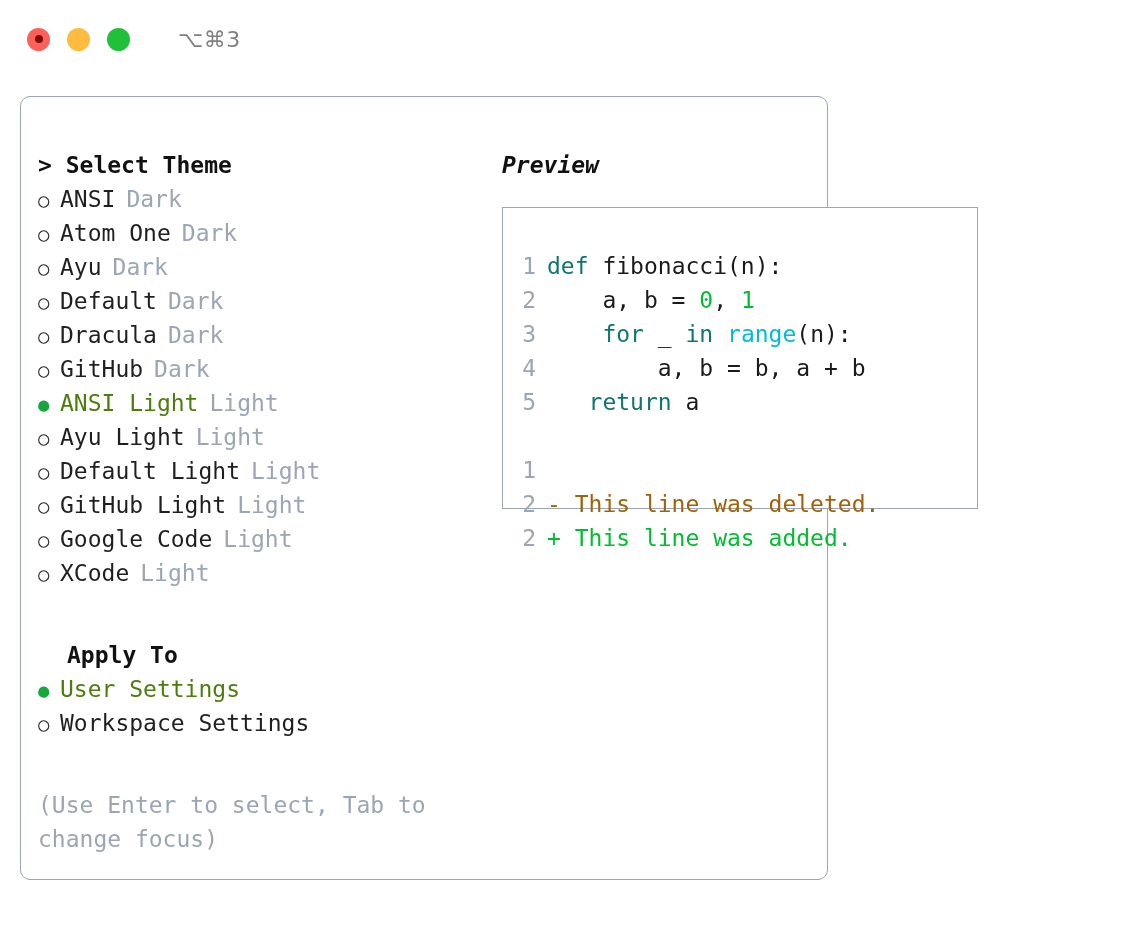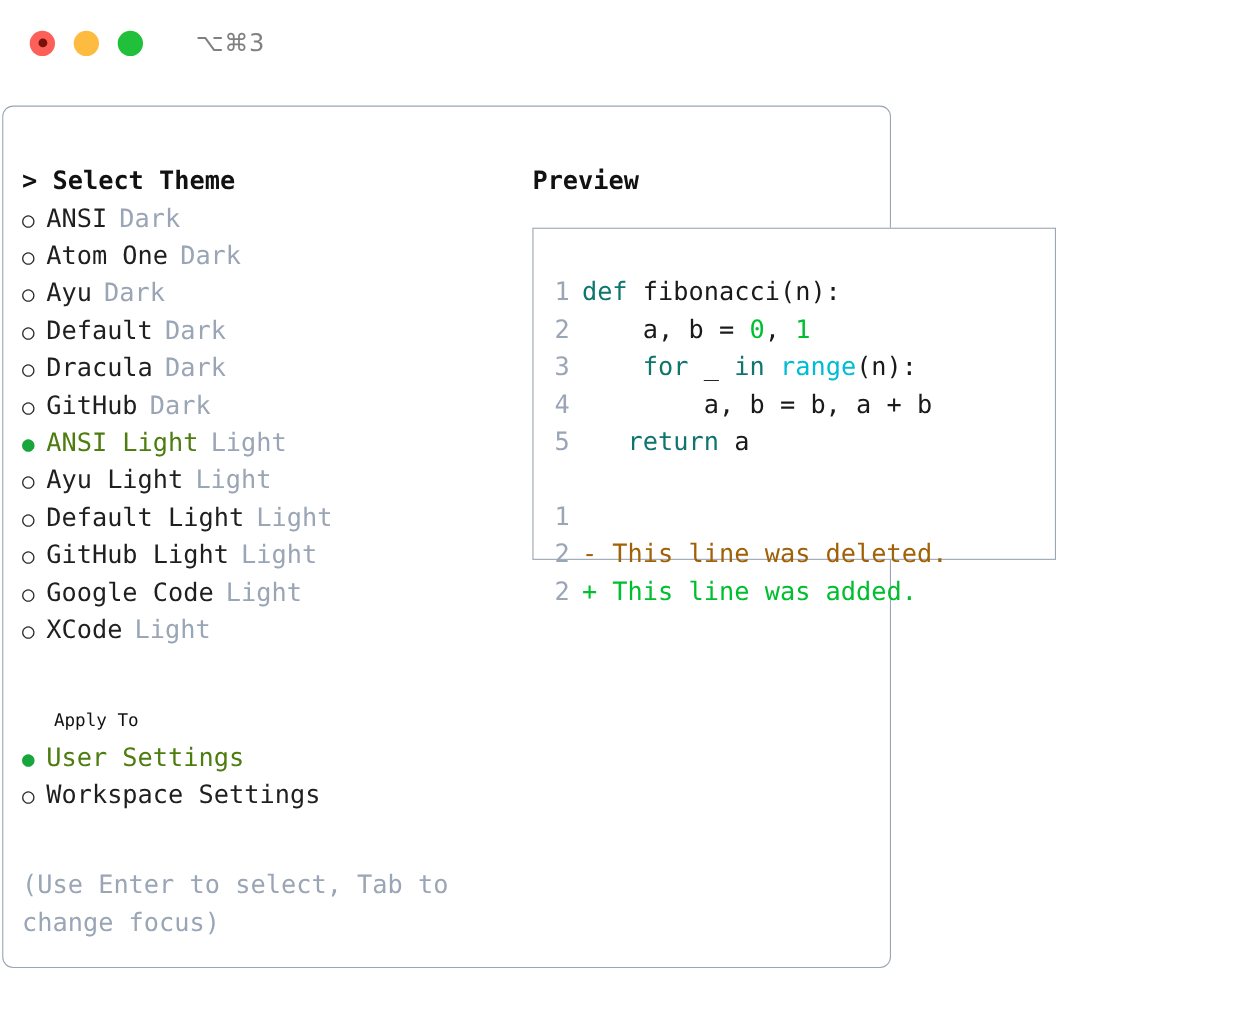--- a/index.html
+++ b/index.html
@@ -61,21 +61,21 @@
     margin-left: 48px;
     font-size: 22px;
     color: #808080;
     letter-spacing: 0.5px;
     font-family: "DejaVu Sans", "Liberation Sans", sans-serif;
   }
 
   
   .panel {
     position: absolute;
-    left: 2px;
+    left: 20px;
     top: 96px;
     width: 808px;
     height: 784px;
     border: 1.5px solid #9aa5b5;
     border-radius: 10px;
     box-sizing: border-box;
     background: #ffffff;
   }
 
   .columns {
@@ -121,25 +121,26 @@
   .opt-label { color: #1f1f1f; }
   .opt-row.selected .opt-label { color: #4d7c0f; }
   .opt-badge {
     color: #9aa5b5;
     padding-left: 11px;
   }
 
   .section-gap { height: 48px; }
 
   .apply-heading {
-    font-size: 16px;
+    font-size: 23px;
     color: #111111;
     line-height: 34px;
     padding-left: 29px;
     white-space: pre;
+    font-weight: bold;
   }
 
   .hint {
     margin-top: 48px;
     font-size: 23px;
     line-height: 34px;
     color: #9aa5b5;
     width: 408px;
     white-space: pre-wrap;
   }
@@ -149,20 +150,21 @@
     position: absolute;
     left: 481px;
     top: 51px;
     width: 495px;
   }
   .preview-title {
     font-size: 23px;
     font-weight: bold;
     color: #111111;
     line-height: 34px;
+    font-style: italic;
   }
   .code-box {
     margin-top: 25px;
     width: 476px;
     height: 302px;
     border: 1.5px solid #9aa5b5;
     box-sizing: border-box;
     background: #ffffff;
     padding: 41px 0 0 0;
   }

